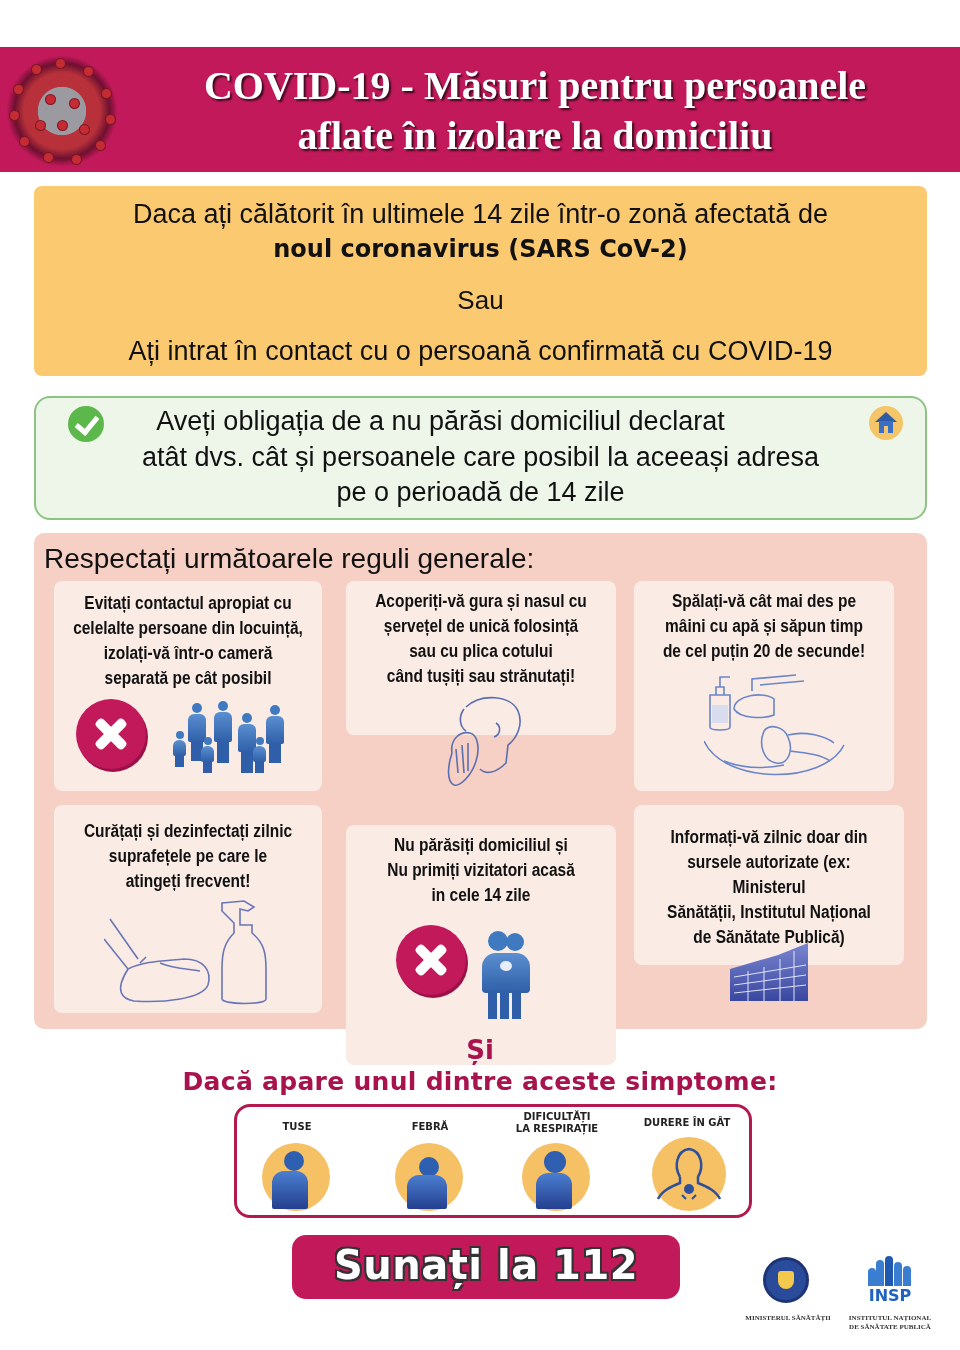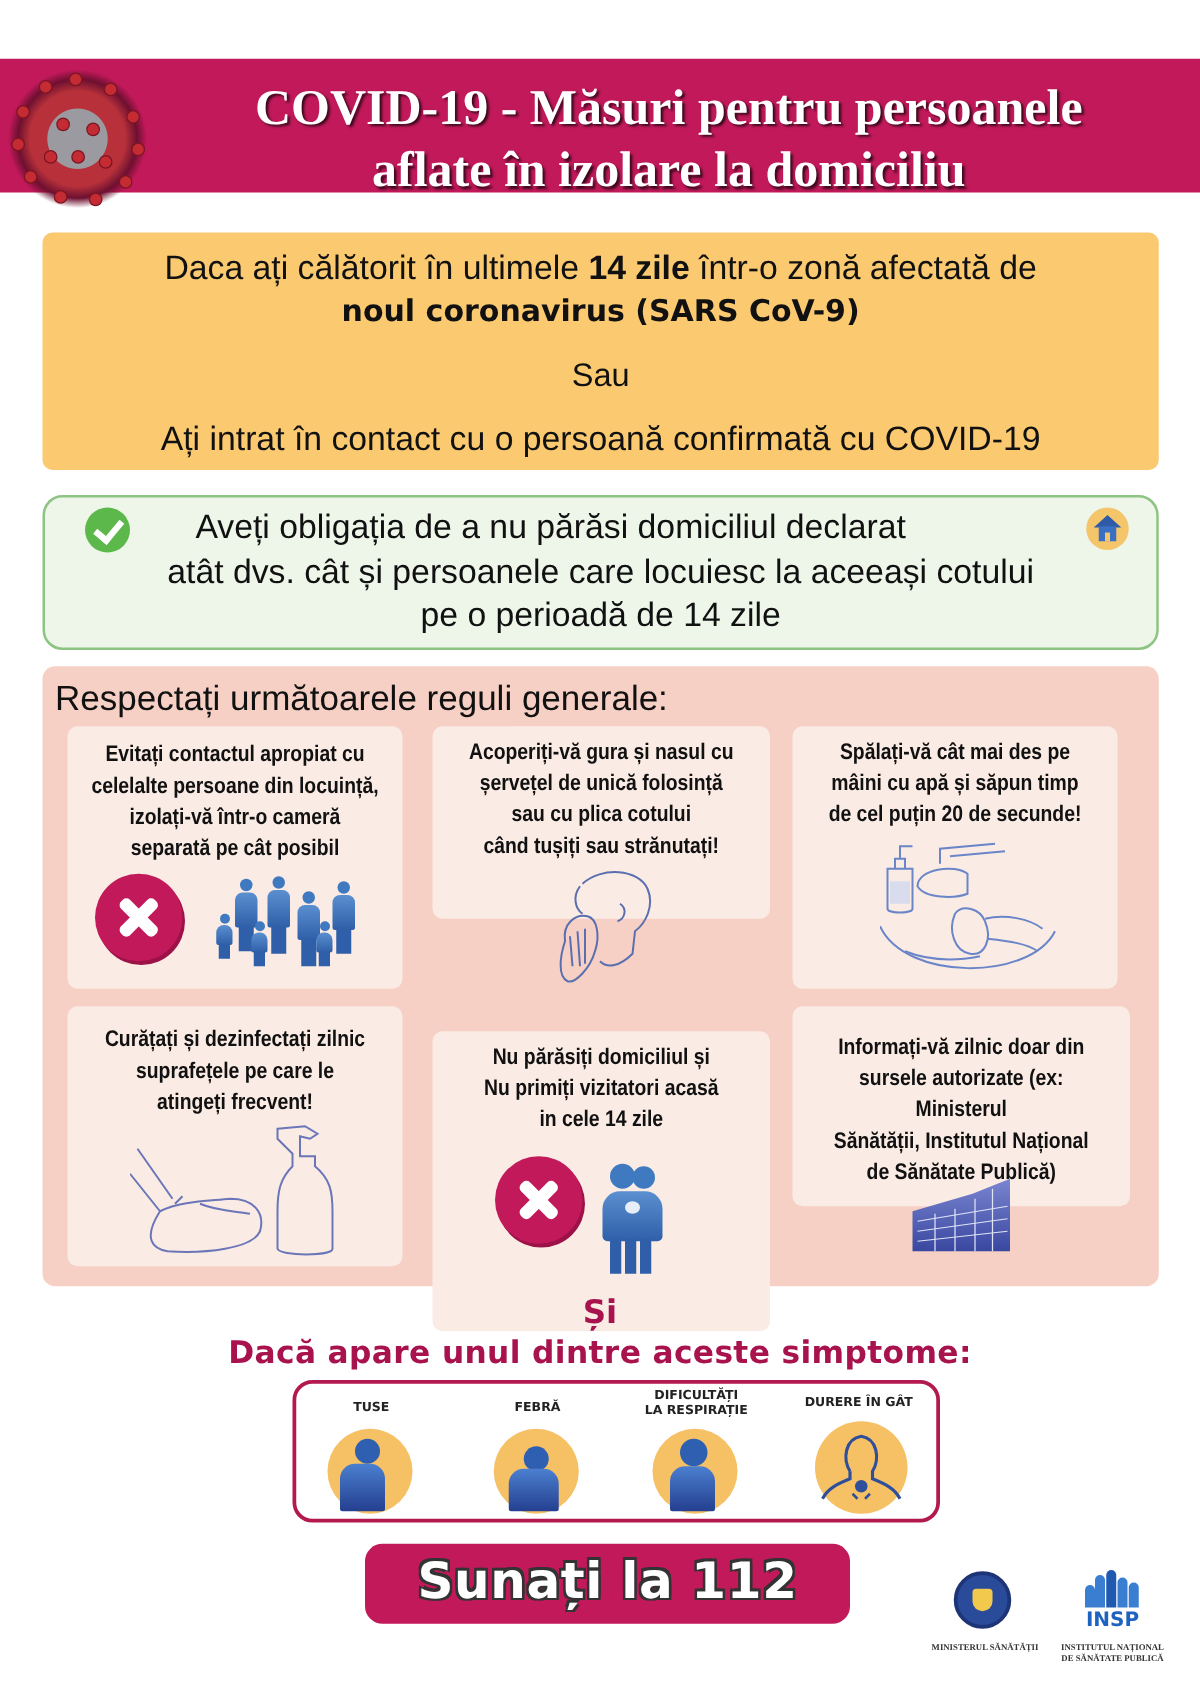--- a/index.html
+++ b/index.html
@@ -1,21 +1,21 @@
 <!DOCTYPE html>
 <html><head>
 <meta charset="utf-8">
 <style>
   * { box-sizing: border-box; margin: 0; padding: 0; }
   html, body { width: 960px; height: 1350px; background: #ffffff; overflow: hidden; }
   body { position: relative; font-family: "Liberation Sans", sans-serif; color: #111; }
 
   
   .header {
-    position: absolute; left: 0; top: 47px; width: 960px; height: 107px;
+    position: absolute; left: 0; top: 47px; width: 960px; height: 125px;
     background: #c2195b;
   }
   .virus {
     position: absolute; left: 6px; top: 8px; width: 112px; height: 112px; border-radius: 50%;
     background:
       radial-gradient(circle at 50% 50%, #9a9aa0 0 30%, transparent 31%),
       radial-gradient(circle at 50% 50%, #b8313a 0 48%, #6e1030 60%, rgba(194,25,91,0) 70%);
   }
   .virus .dot { position: absolute; width: 9px; height: 9px; border-radius: 50%; background: #c52b33; box-shadow: 0 0 0 1px #7c1522; }
   .header-title {
@@ -27,21 +27,21 @@
 
   
   .cond {
     position: absolute; left: 34px; top: 186px; width: 893px; height: 190px;
     background: #fbc970; border-radius: 8px; text-align: center; color: #111;
   }
   .cond .l1 { position: absolute; left: 0; right: 0; top: 12px; font-size: 27px; line-height: 32px; }
   .cond .l2 { position: absolute; left: 0; right: 0; top: 47px; font-size: 27px; line-height: 32px; font-weight: bold; font-family: "DejaVu Sans", sans-serif; font-size: 24px; }
   .cond .or { position: absolute; left: 0; right: 0; top: 98px; font-size: 26px; line-height: 32px; }
   .cond .l4 { position: absolute; left: 0; right: 0; top: 149px; font-size: 27px; line-height: 32px; }
-  b { font-weight: bold; }
+  b { font-weight: normal; }
 
   
   .oblig {
     position: absolute; left: 34px; top: 396px; width: 893px; height: 124px;
     background: #eef6ea; border: 2px solid #8ec483; border-radius: 16px; text-align: center;
   }
   .oblig .line { position: absolute; left: 0; right: 0; font-size: 27px; line-height: 34px; }
   .oblig .line1 { top: 6px; padding-left: 30px; padding-right: 110px; }
   .oblig .line2 { top: 42px; }
   .oblig .line3 { top: 77px; }
@@ -177,34 +177,34 @@
     <span class="dot" style="left:74px;top:70px"></span>
   </div>
   <div class="header-title">
     <div>COVID-19 - Măsuri pentru persoanele</div>
     <div>aflate în izolare la domiciliu</div>
   </div>
 </div>
 
 <div class="cond">
   <div class="l1"><span>Daca ați călătorit în ultimele </span><b>14 zile</b><span> într-o zonă afectată de</span></div>
-  <div class="l2">noul coronavirus (SARS CoV-9)</div>
+  <div class="l2">noul coronavirus (SARS CoV-2)</div>
   <div class="or">Sau</div>
   <div class="l4">Ați intrat în contact cu o persoană confirmată cu COVID-19</div>
 </div>
 
 <div class="oblig">
   <span class="check-icon"></span>
   <span class="home-icon">
       <i class="roof"></i>
       <i class="body"></i>
       <i class="door"></i>
     </span>
   <div class="line line1">Aveți obligația de a nu părăsi domiciliul declarat</div>
-  <div class="line line2">atât dvs. cât și persoanele care locuiesc la aceeași cotului</div>
+  <div class="line line2">atât dvs. cât și persoanele care posibil la aceeași adresa</div>
   <div class="line line3">pe o perioadă de 14 zile</div>
 </div>
 
 <div class="rules">
   <div class="rules-title">Respectați următoarele reguli generale:</div>
 
   <div class="card c1">
     <div class="txt" style="top:10px">
       <div>Evitați contactul apropiat cu</div>
       <div>celelalte persoane din locuință,</div>

